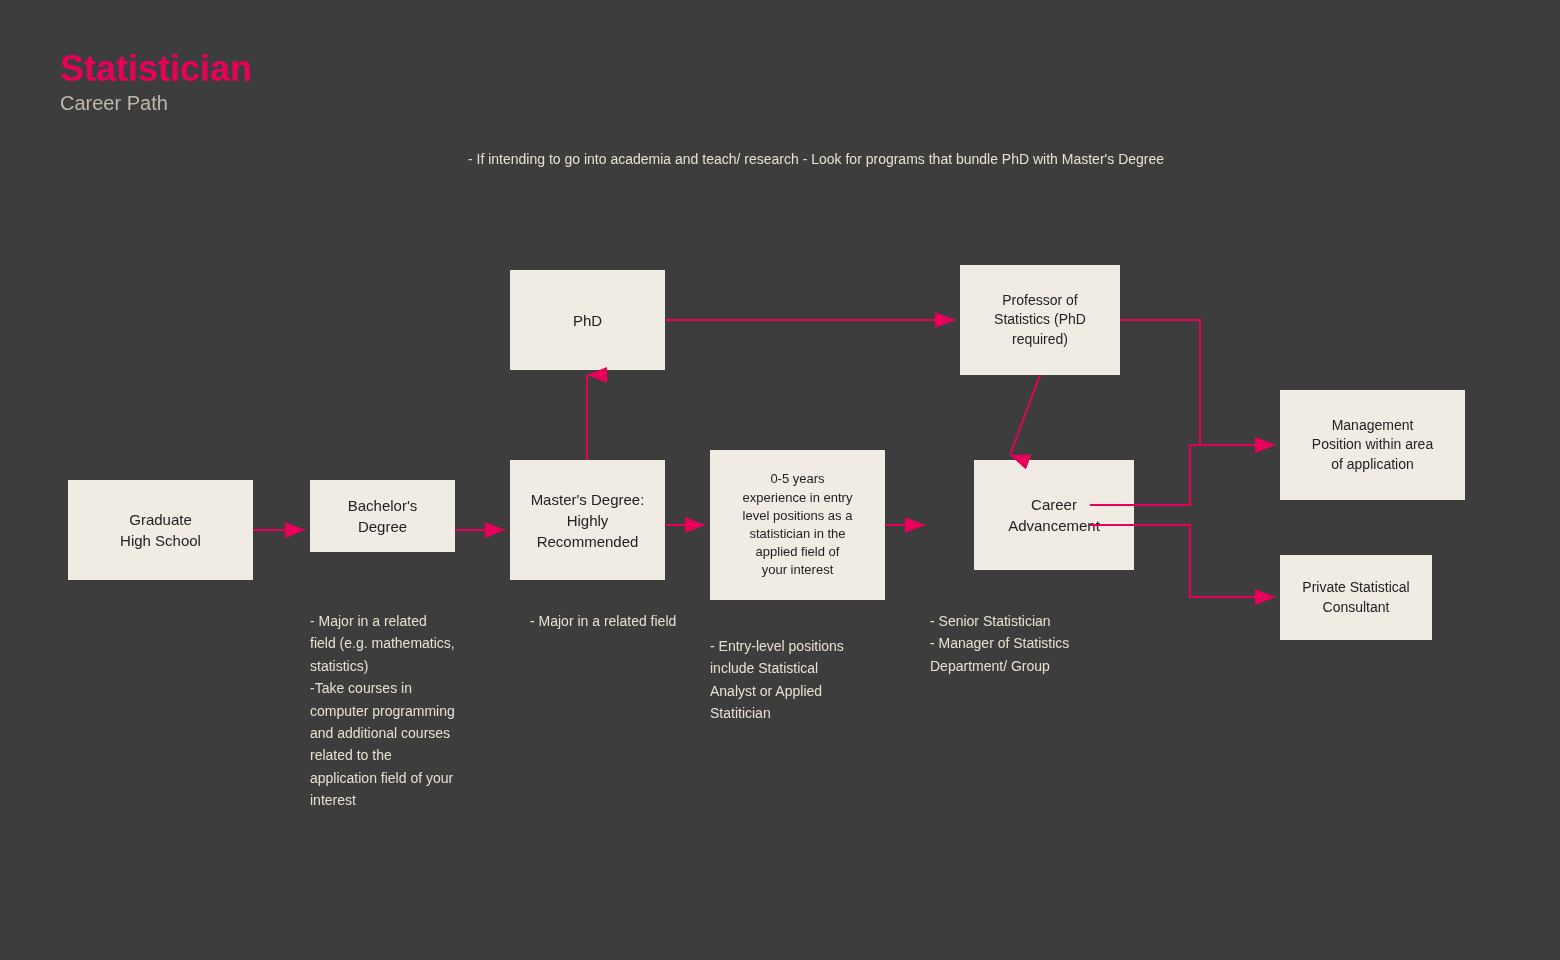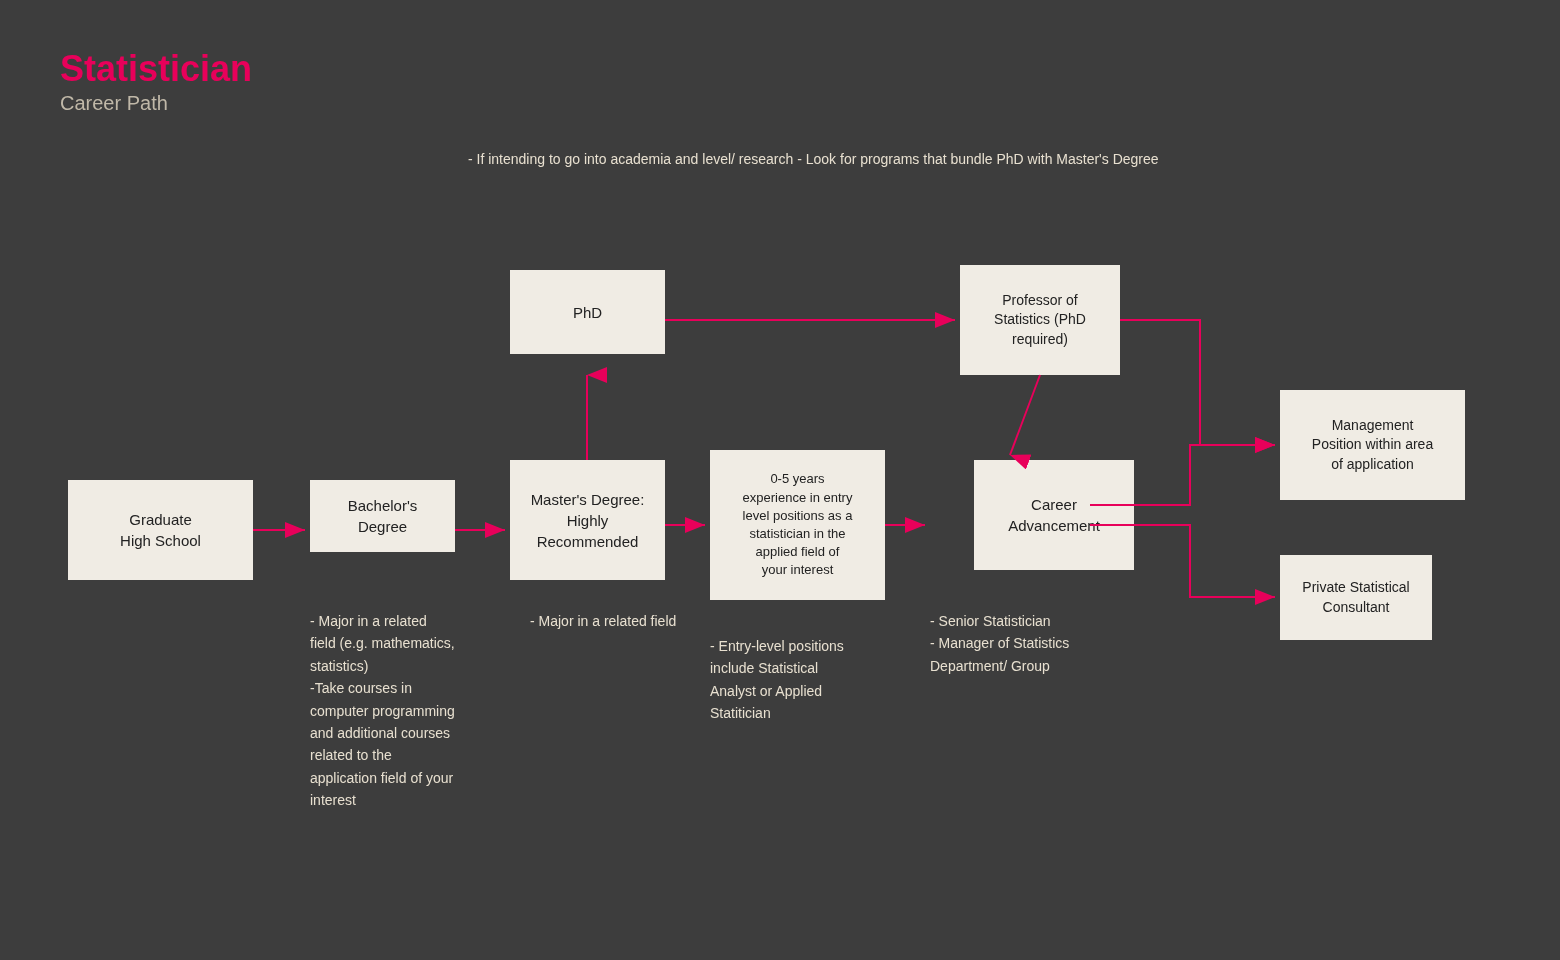--- a/index.html
+++ b/index.html
@@ -76,42 +76,42 @@
 </head>
 <body>
 
 <div class="header">
   <div class="header-title">Statistician</div>
   <div class="header-subtitle">Career Path</div>
 </div>
 
 <div class="phd-note" style="left: 468px; top: 148px;">
   <span>- If intending to go into
-academia and level/ research
+academia and teach/ research
 - Look for programs that bundle
 PhD with Master's Degree</span>
 </div>
 
 <div class="box" style="left:68px; top:480px; width:185px; height:100px;">
   <span style="white-space:pre-line;">Graduate
 High School</span>
 </div>
 
 <div class="box" style="left:310px; top:480px; width:145px; height:72px;">
   <span style="white-space:pre-line;">Bachelor's
 Degree</span>
 </div>
 
 <div class="box" style="left:510px; top:460px; width:155px; height:120px;">
   <span style="white-space:pre-line;">Master's Degree:
 Highly
 Recommended</span>
 </div>
 
-<div class="box" style="left:510px; top:270px; width:155px; height:84px;">
+<div class="box" style="left:510px; top:270px; width:155px; height:100px;">
   <span style="white-space:pre-line;">PhD</span>
 </div>
 
 <div class="box" style="left:710px; top:450px; width:175px; height:150px;">
   <span style="white-space:pre-line; font-size:13px;">0-5 years
 experience in entry
 level positions as a
 statistician in the
 applied field of
 your interest</span>

